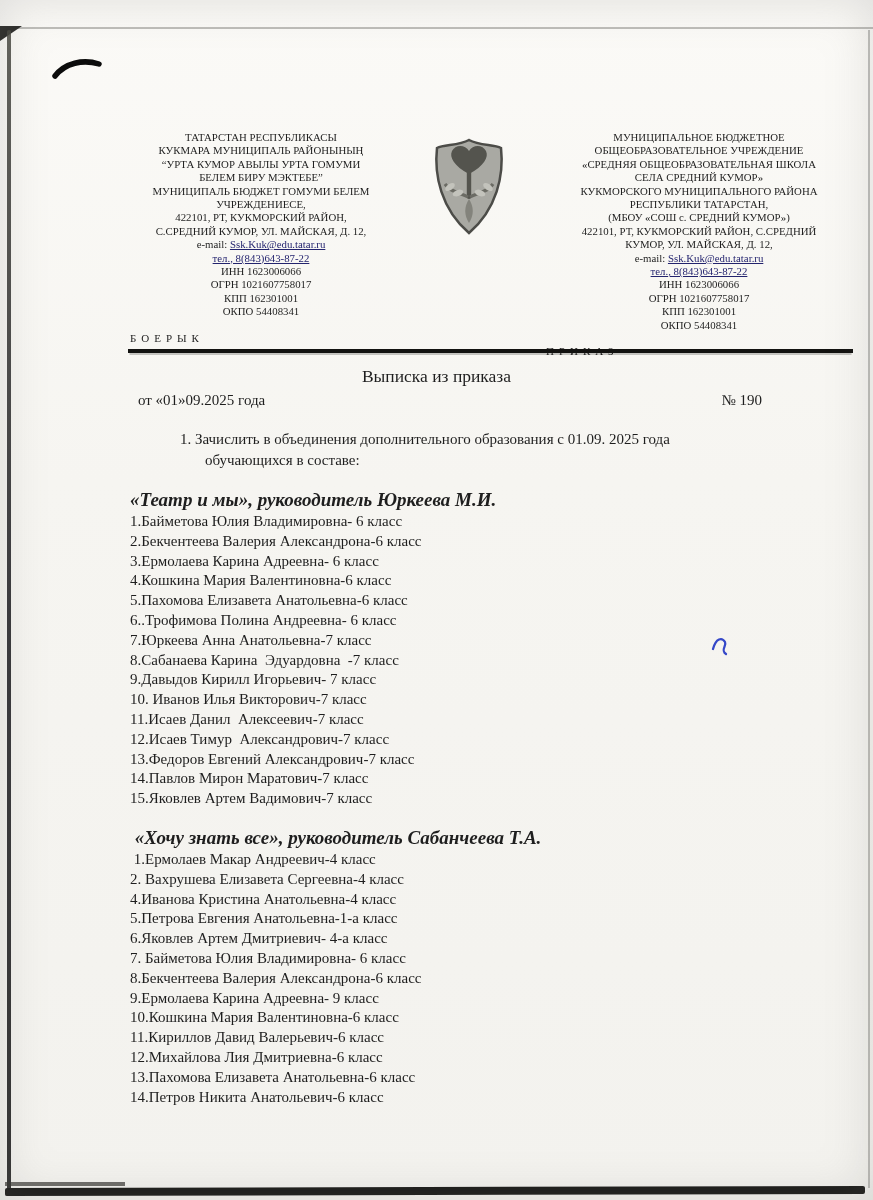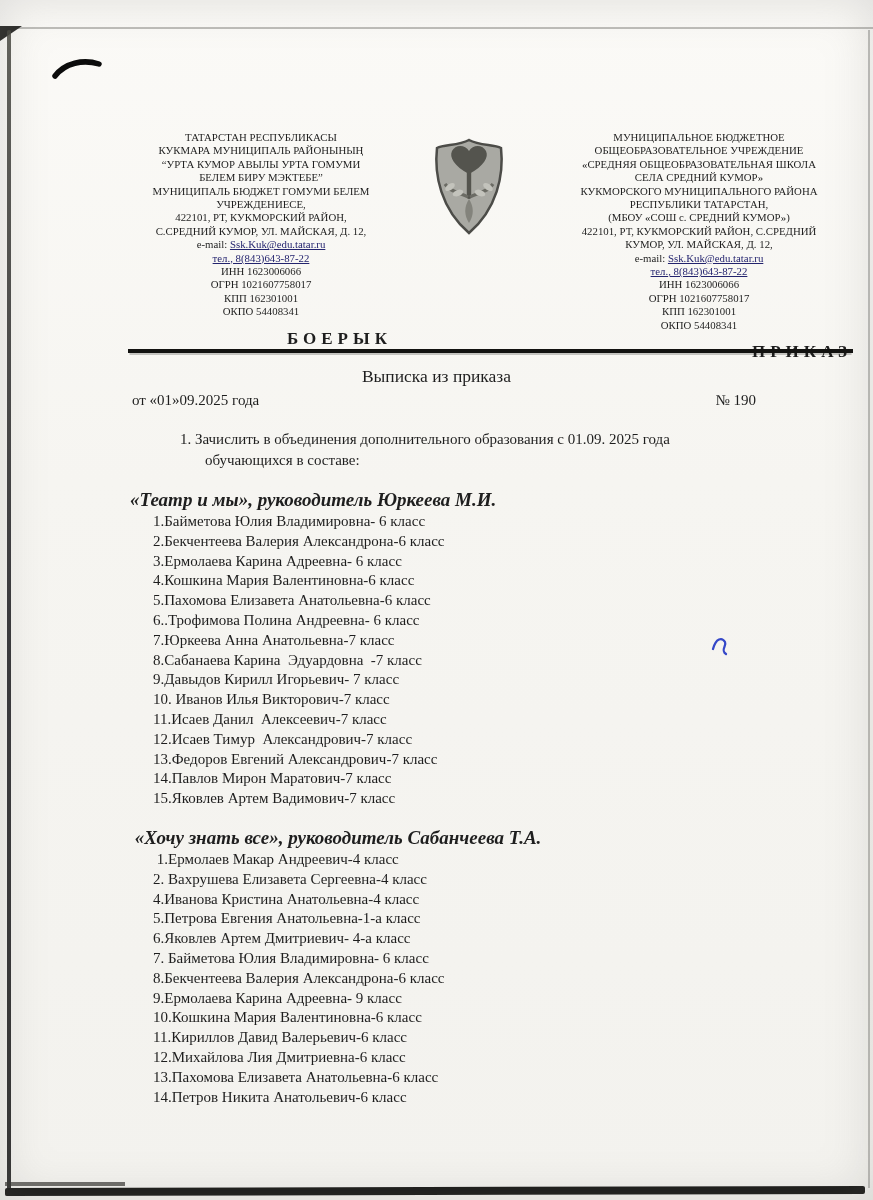--- a/index.html
+++ b/index.html
@@ -23,34 +23,34 @@
   
   .ink-top{position:absolute;left:52px;top:55px;}
   .ink-blue{position:absolute;left:710px;top:634px;}
   
   .header{position:absolute;left:130px;top:131px;width:722px;display:flex;justify-content:space-between;}
   .hdr-col{font-size:10.8px;line-height:13.4px;text-align:center;}
   .hdr-left{width:262px;}
   .hdr-right{width:306px;}
   .emblem-wrap{width:90px;padding-top:6px;display:flex;justify-content:center;}
   .link{color:#23236e;text-decoration:underline;}
-  .doc-type{font-weight:bold;letter-spacing:5px;font-size:17px;margin-top:13px;text-align:right;}
+  .doc-type{font-weight:normal;letter-spacing:5px;font-size:11px;margin-top:13px;text-align:left;}
   
   .rule{position:absolute;left:128px;top:349px;width:725px;height:4px;background:#121210;
     box-shadow:0 3px 0 -1.5px rgba(18,18,16,.45);}
   
   .doc-title{position:absolute;left:0;right:0;top:366px;text-align:center;font-size:17.5px;}
-  .date-row{position:absolute;left:132px;top:392px;width:624px;display:flex;
+  .date-row{position:absolute;left:138px;top:392px;width:624px;display:flex;
     justify-content:space-between;font-size:15px;}
   .para{position:absolute;left:180px;top:429px;font-size:15px;line-height:20.5px;white-space:pre-wrap;}
   .para .para-line + .para-line{margin-left:25px;}
   .section-1{position:absolute;left:130px;top:489px;}
   .section-2{position:absolute;left:130px;top:827px;}
   .section-heading{font-weight:bold;font-style:italic;font-size:19px;line-height:21px;white-space:pre-wrap;}
-  .members{margin-top:2px;margin-left:23px;}
+  .members{margin-top:2px;}
   .member-line{font-size:15px;line-height:19.8px;white-space:pre-wrap;}
 </style>
 </head>
 <body>
 
 <div class="page">
 
   <div class="edge-top"></div>
   <div class="corner-tl"></div>
   <div class="edge-left"></div>

